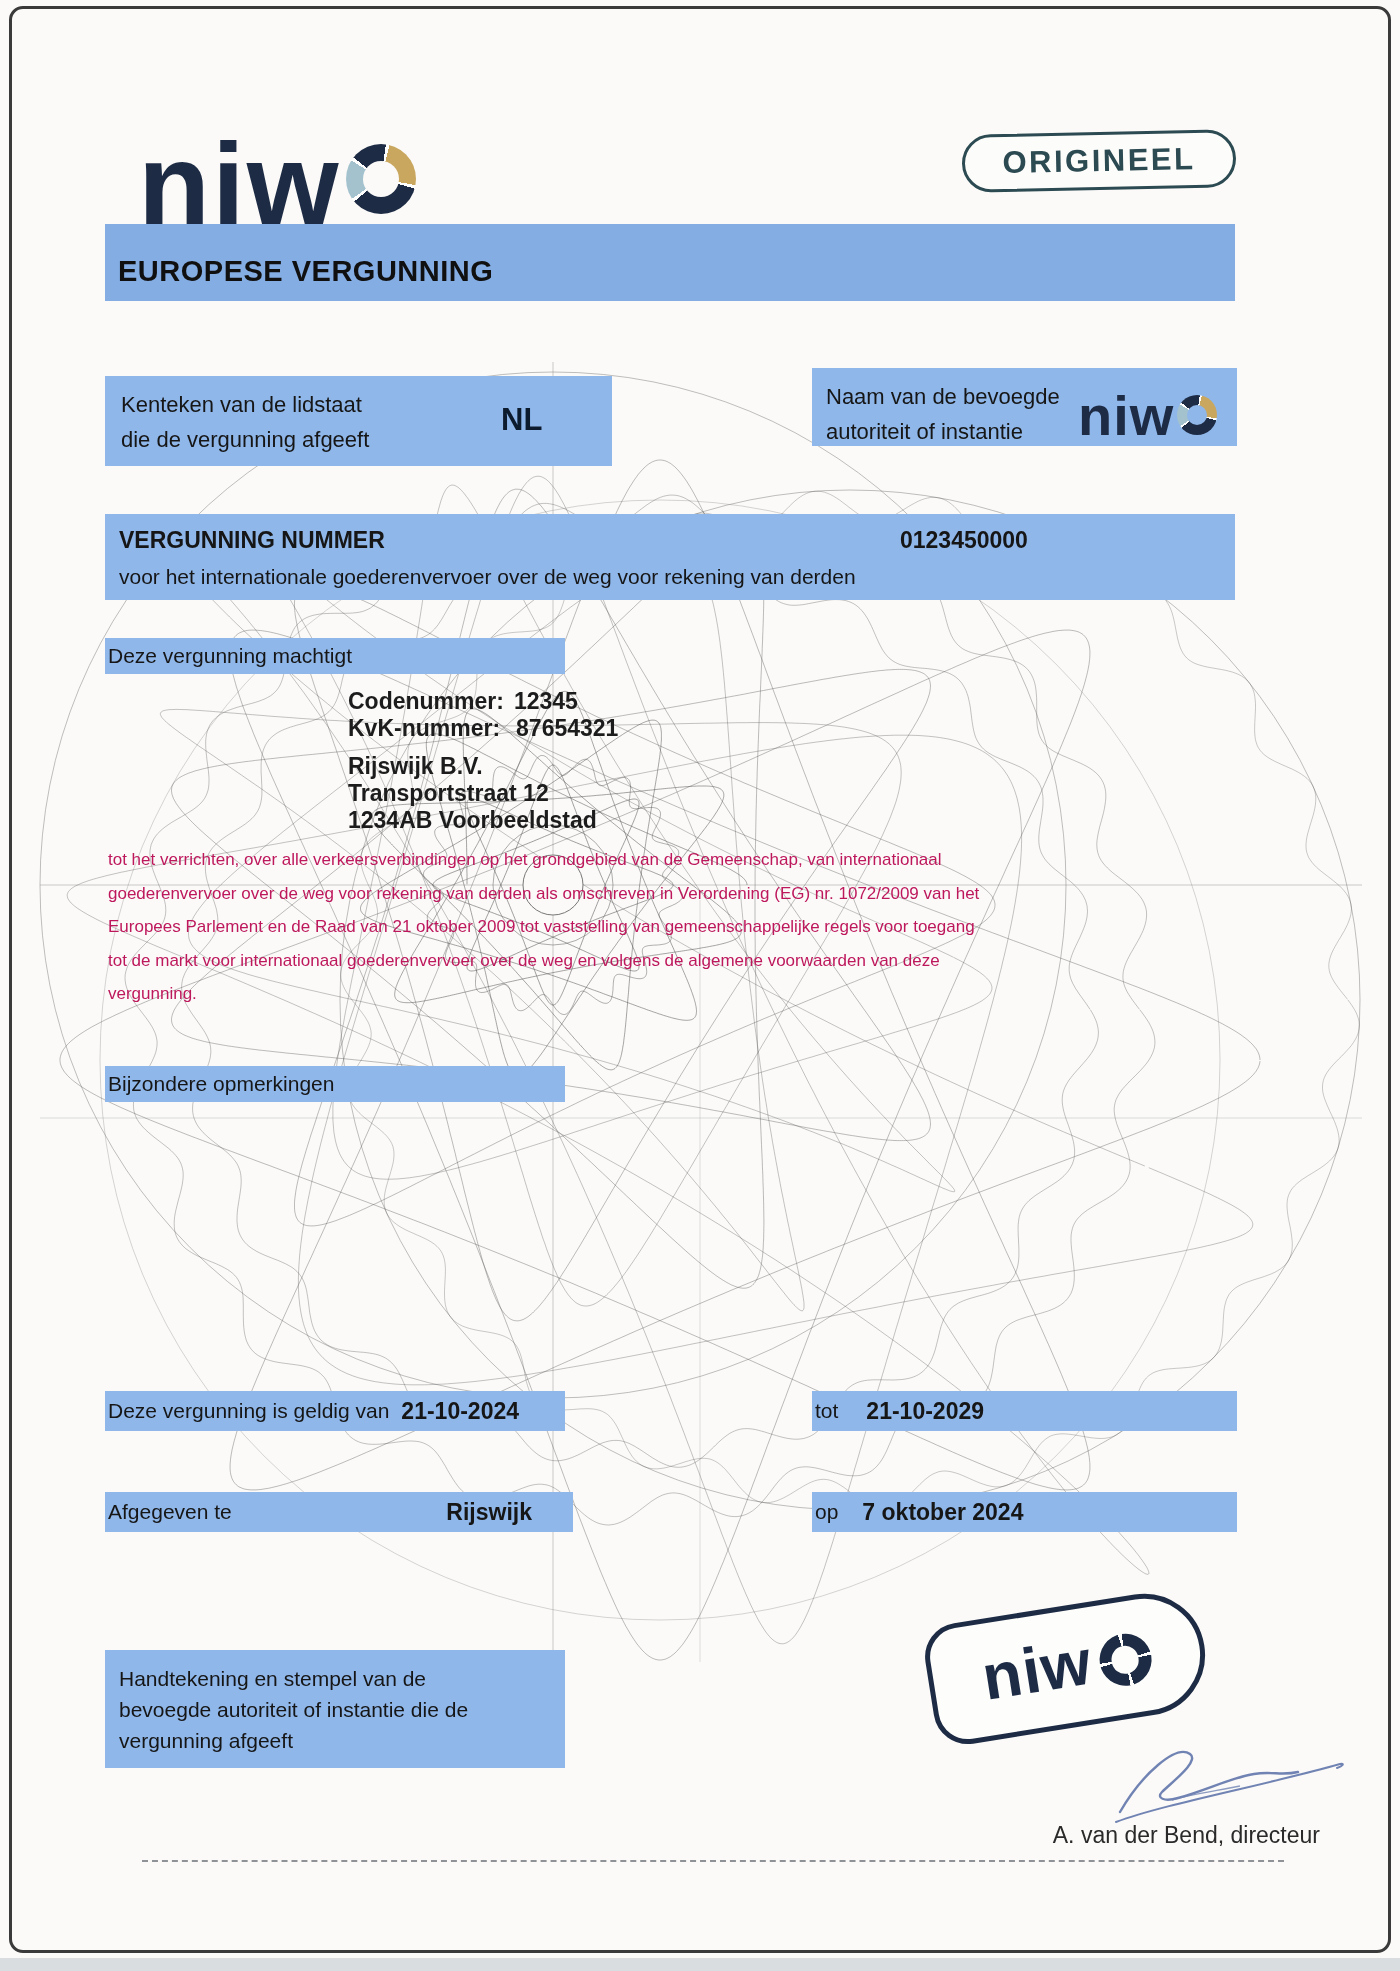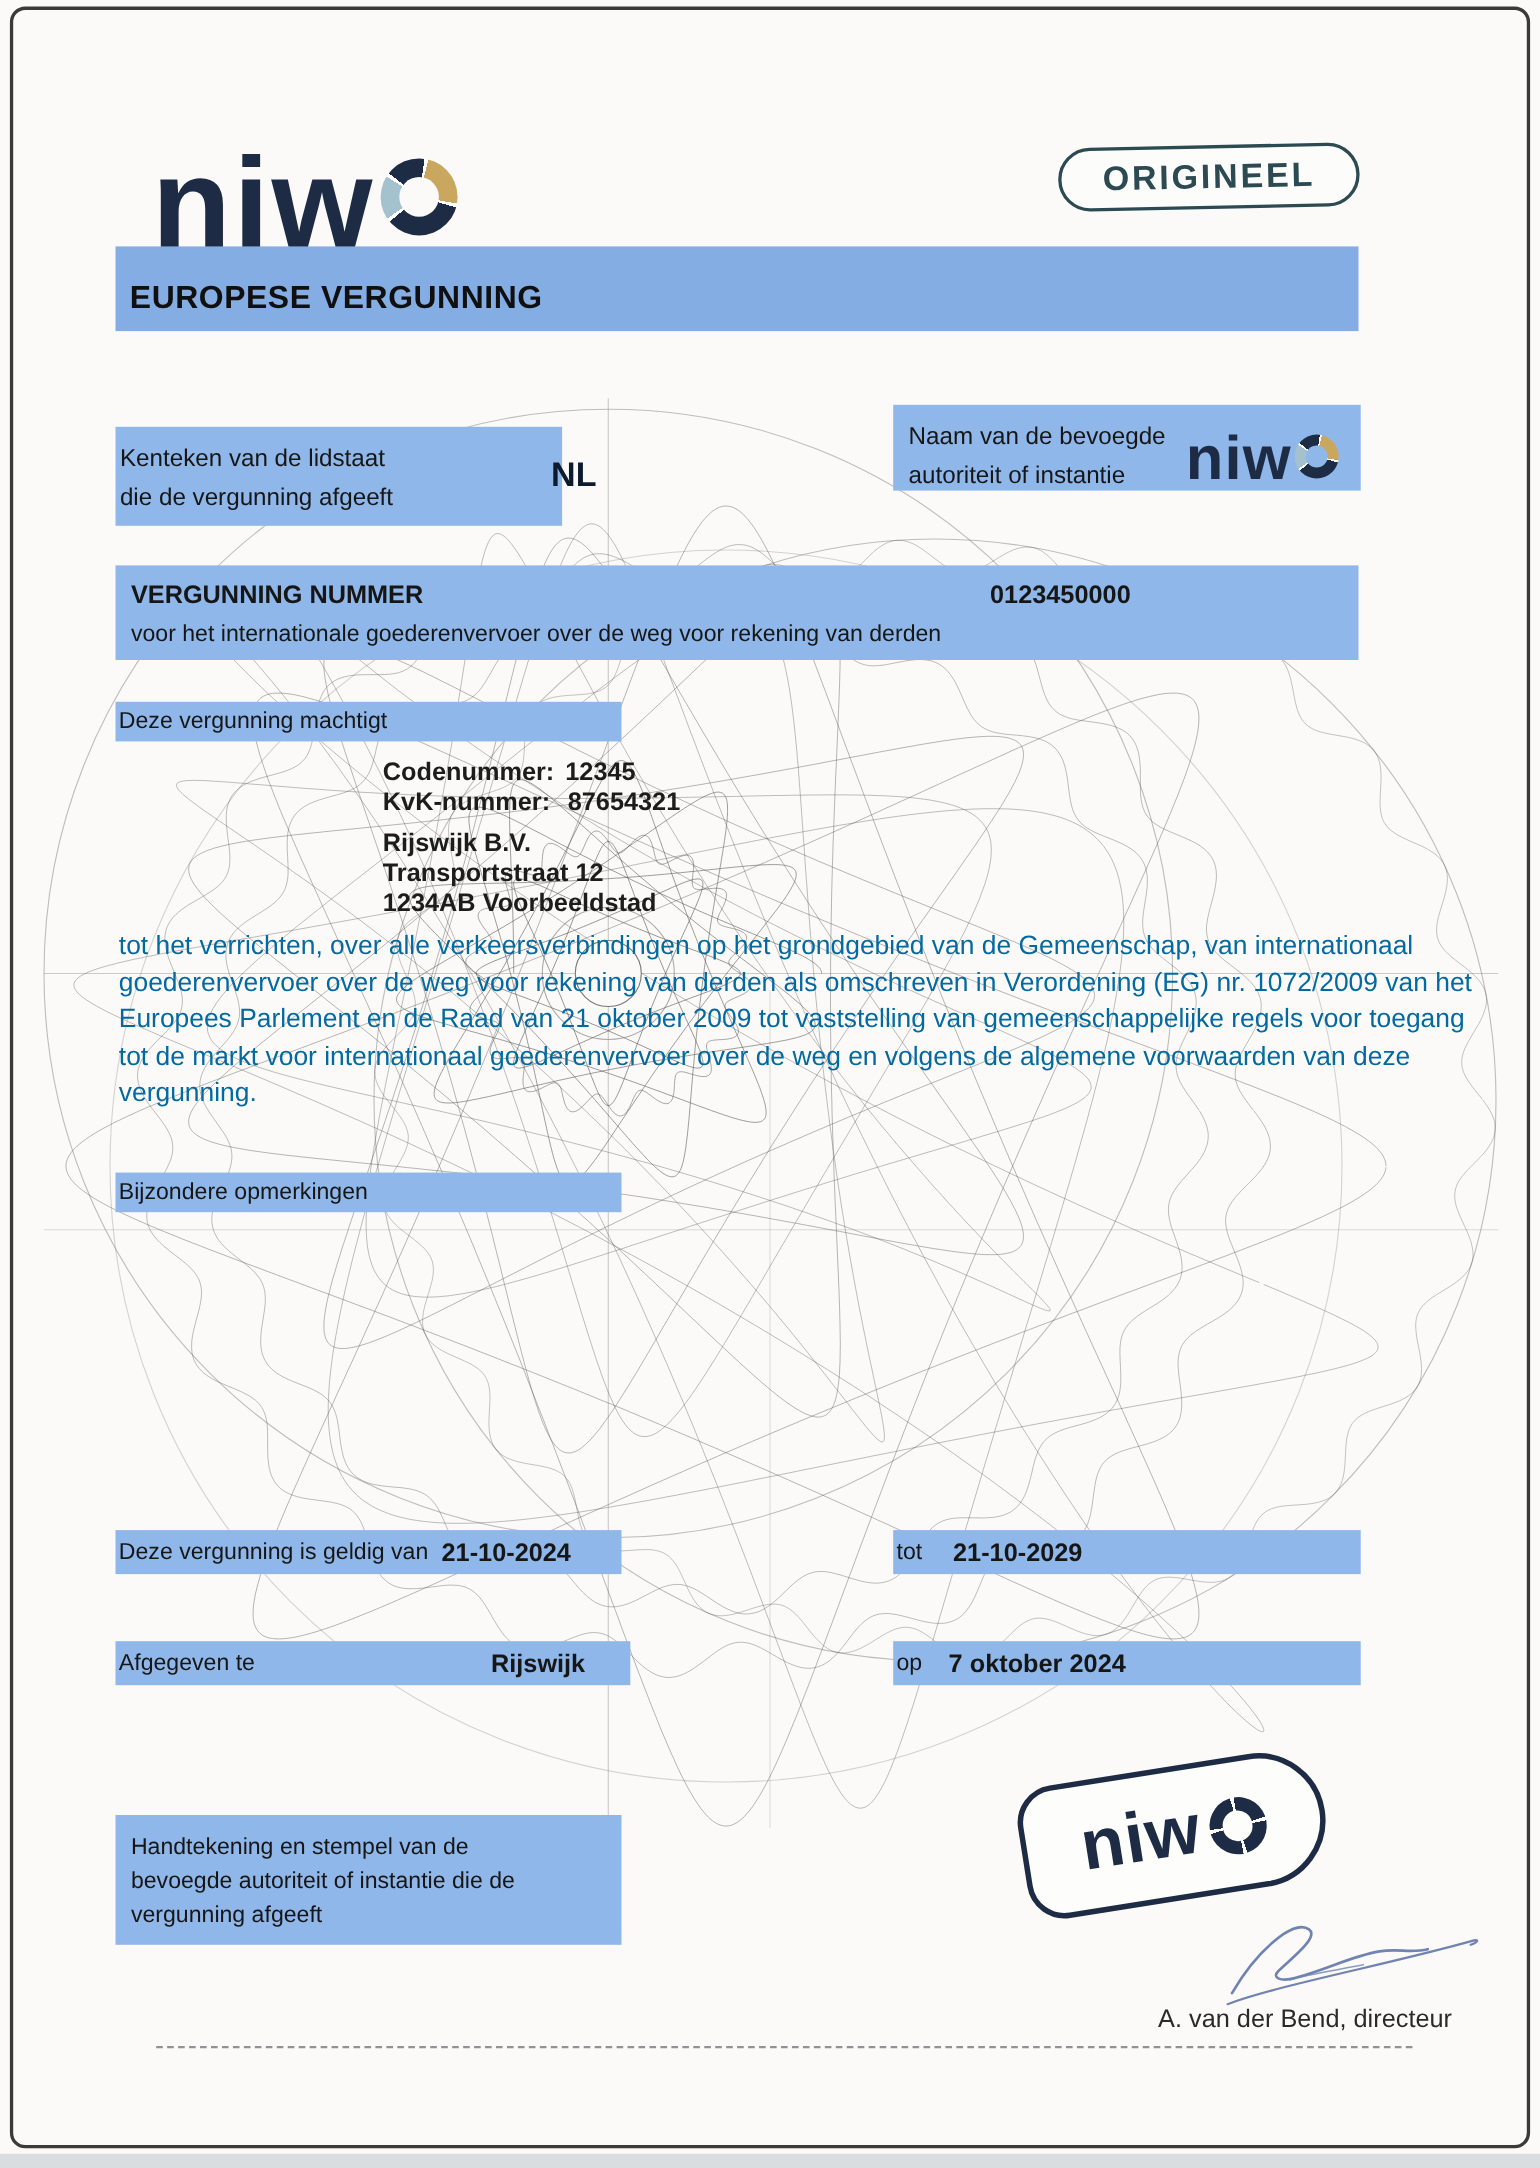--- a/index.html
+++ b/index.html
@@ -31,21 +31,21 @@
   .origineel{position:absolute;left:962px;top:132px;width:274px;height:58px;border:3px solid var(--origineel,#2c4a52);
       border-radius:29px;color:var(--origineel,#2c4a52);font-size:31px;font-weight:700;letter-spacing:2.5px;
       display:flex;align-items:center;justify-content:center;transform:rotate(-1.2deg);z-index:1;
       background:rgba(253,253,252,.6);box-sizing:border-box;}
 
   .hdr{position:absolute;left:105px;top:224px;width:1130px;height:77px;background:var(--header-blue,#84ade4);
       z-index:1;display:flex;align-items:flex-end;padding:0 0 13px 13px;box-sizing:border-box;
       font-size:29px;font-weight:700;color:#101010;letter-spacing:.5px;}
 
   .box{position:absolute;background:var(--box-blue,#8fb7ea);z-index:1;box-sizing:border-box;color:#161616;}
-  .member{left:105px;top:388px;width:406px;height:90px;padding:11px 4px;font-size:22px;line-height:35px;}
+  .member{left:105px;top:376px;width:507px;height:90px;padding:11px 16px;font-size:22px;line-height:35px;}
   .member .nl{position:absolute;left:396px;top:26px;font-size:31px;font-weight:700;color:#0d1b2e;}
   .authority{left:812px;top:368px;width:425px;height:78px;padding:11px 14px;font-size:22px;line-height:35px;}
 
   .numbar{left:105px;top:514px;width:1130px;height:86px;padding:13px 14px 0;}
   .numbar .row1{font-size:23px;font-weight:700;}
   .numbar .num{position:absolute;left:795px;top:13px;font-size:23px;font-weight:700;}
   .numbar .sub{font-size:21px;margin-top:11px;font-weight:400;}
 
   .slim{display:flex;align-items:center;padding:0 3px;font-size:21px;height:36px;}
   .machtigt{left:105px;top:638px;width:460px;}
@@ -60,21 +60,21 @@
   .iplace .val{margin-left:auto;margin-right:38px;}
   .idate .val{margin-left:24px;}
 
   .sigbox{left:105px;top:1650px;width:460px;height:118px;padding:13px 14px;font-size:21px;line-height:31px;}
 
   .holder{position:absolute;left:348px;top:688px;z-index:1;font-size:23px;font-weight:700;color:#1c1c1c;line-height:27px;}
   .holder .gap{height:11px;}
   .holder .val{margin-left:10px;}
   .holder .val2{margin-left:16px;text-align:center;}
 
-  .legal{position:absolute;left:108px;top:843px;z-index:1;font-size:24px;line-height:33.5px;color:#0369a1;white-space:nowrap;}
+  .legal{position:absolute;left:108px;top:843px;z-index:1;font-size:17px;line-height:33.5px;color:#be185d;white-space:nowrap;}
 
   .stamp{position:absolute;left:928px;top:1606px;width:278px;height:122px;border:5px solid var(--navy,#1d2b45);
       border-radius:36px 64px 64px 36px;transform:rotate(-9deg);z-index:2;background:rgba(253,253,251,.9);
       display:flex;align-items:center;justify-content:center;gap:8px;box-sizing:border-box;}
   .stamp .w{font-size:64px;font-weight:700;color:var(--navy,#1d2b45);letter-spacing:1px;line-height:1;position:relative;top:-2px;}
   .stamp .ring{position:relative;width:52px;height:52px;top:2px;--hole:#fdfdfb;}
 
   .signature{position:absolute;left:1112px;top:1734px;z-index:2;}
   .signatory{position:absolute;left:990px;top:1822px;width:330px;text-align:right;font-size:23px;color:#2a2a2a;z-index:1;}
   .dashline{position:absolute;left:142px;top:1860px;width:1142px;border-top:2px dashed #8f9296;z-index:1;}

